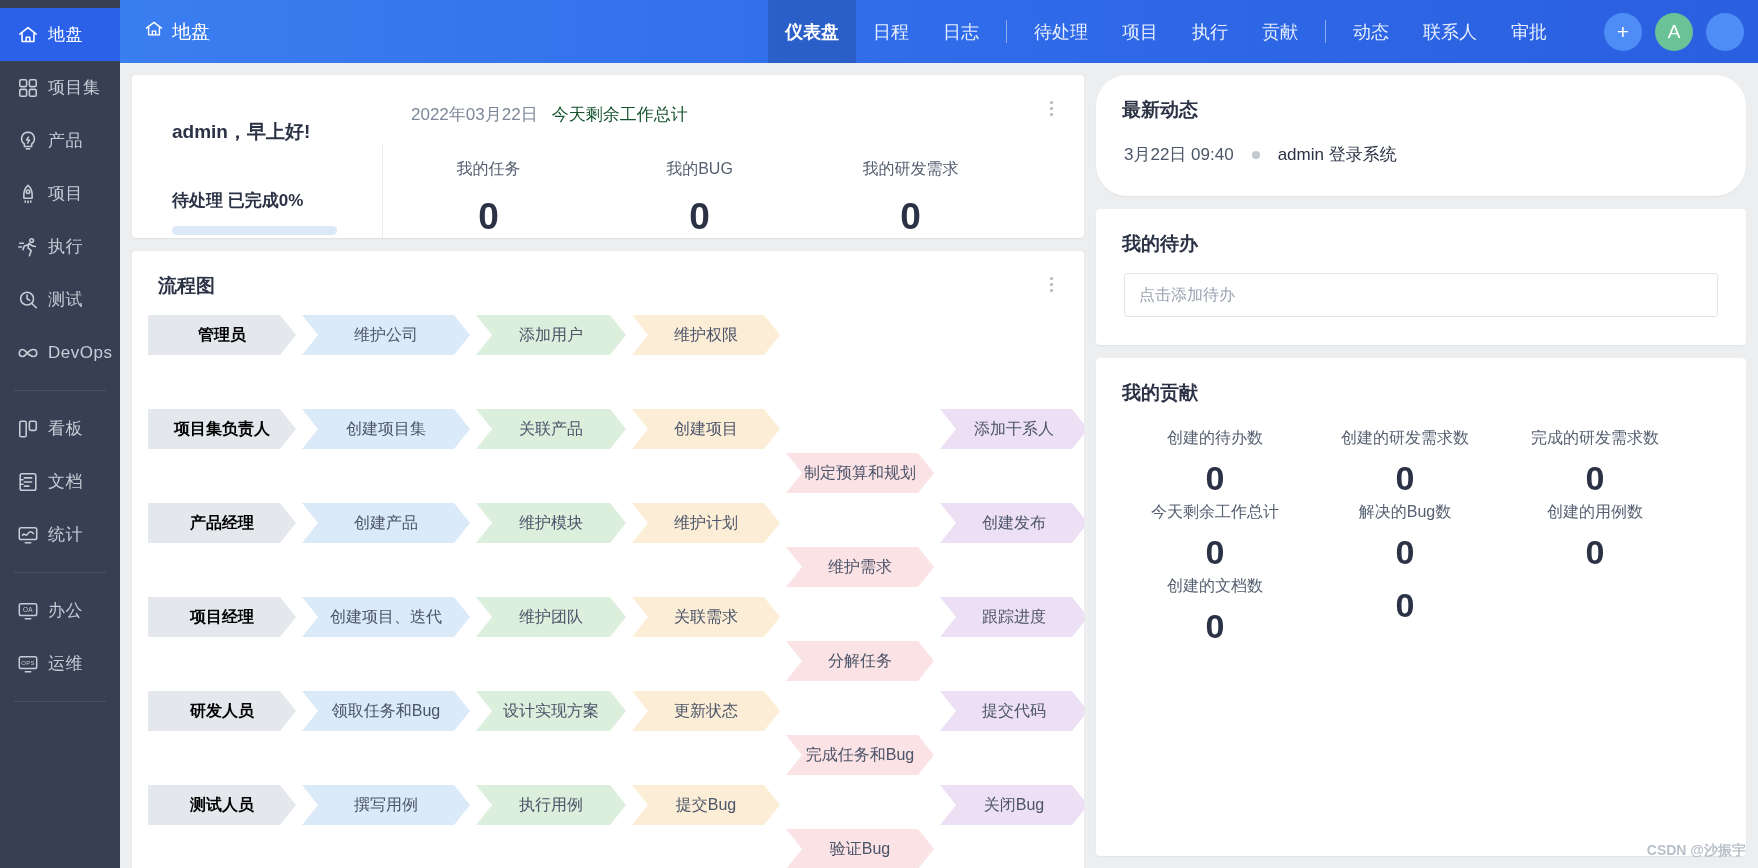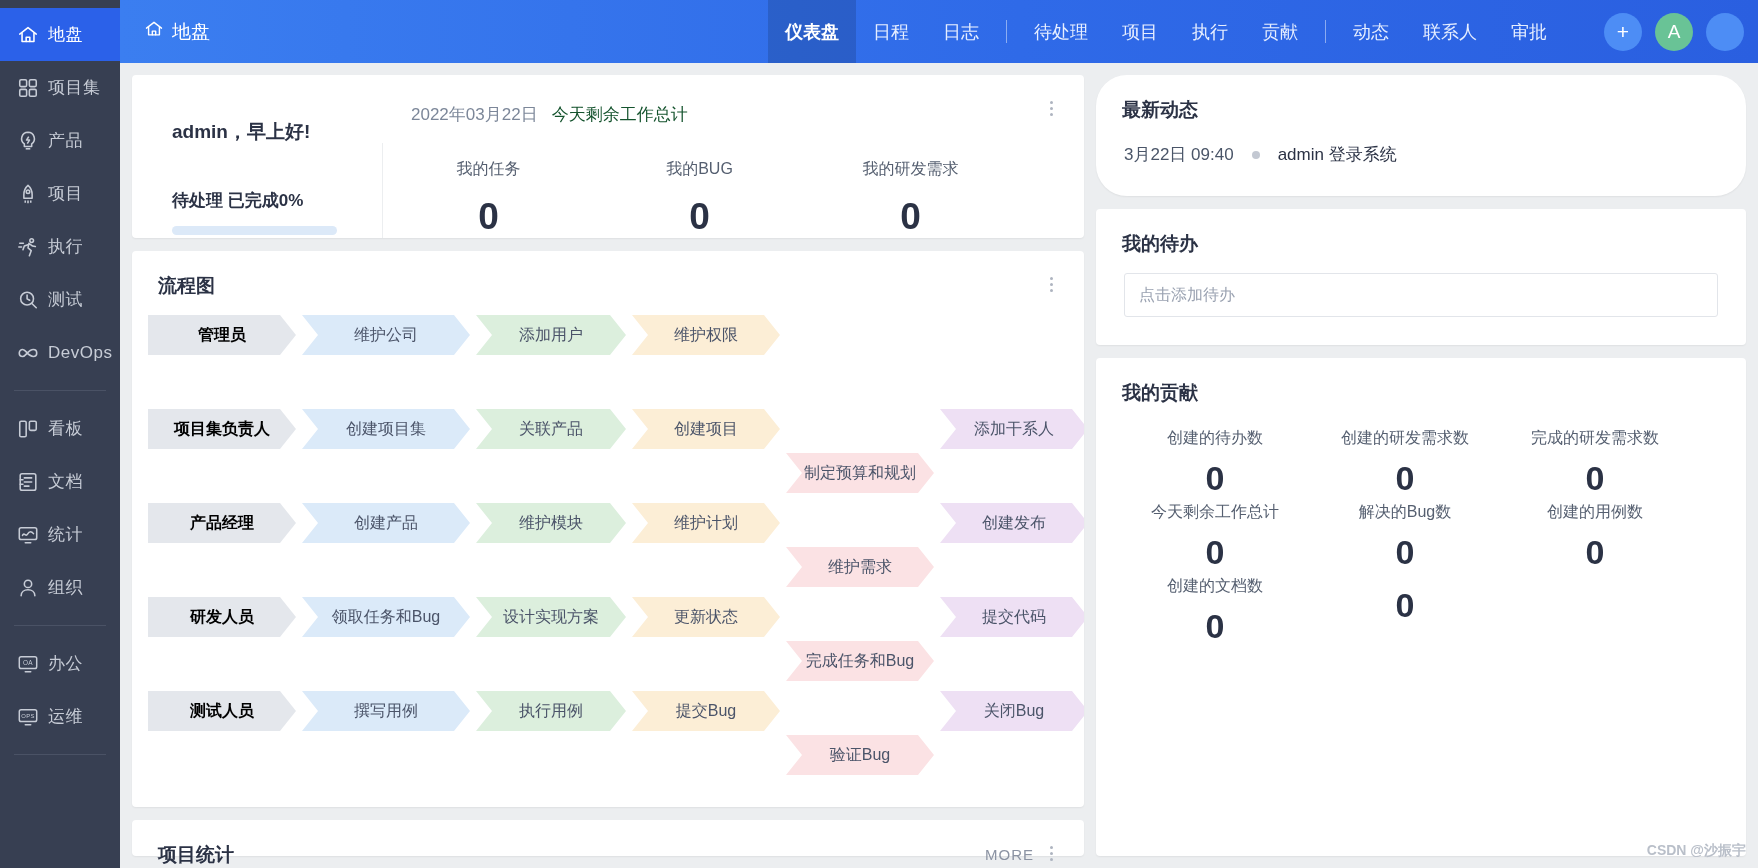--- a/index.html
+++ b/index.html
@@ -286,29 +286,20 @@
       <span class="ico">
         <svg width="22" height="22" viewBox="0 0 24 24" fill="none" stroke="#c7ccd6" stroke-width="1.7" stroke-linecap="round">
             <rect x="2.5" y="4" width="19" height="13" rx="2"></rect>
             <path d="M6 12.5c2-4 3.5 2 5.5-1.5S16 8 18 10.5"></path>
             <path d="M9 20.5h6"></path>
           </svg>
       </span>
       <span>统计</span>
     </div>
 
-    <div class="side-item">
-      <span class="ico">
-        <svg width="22" height="22" viewBox="0 0 24 24" fill="none" stroke="#c7ccd6" stroke-width="1.7" stroke-linecap="round">
-            <circle cx="12" cy="7.5" r="4"></circle>
-            <path d="M4.5 20.5c0-4 3.4-6.5 7.5-6.5s7.5 2.5 7.5 6.5"></path>
-          </svg>
-      </span>
-      <span>组织</span>
-    </div>
 
     <div class="side-sep"></div>
 
     <div class="side-item">
       <span class="ico">
         <svg width="22" height="22" viewBox="0 0 24 24" fill="none" stroke="#c7ccd6" stroke-width="1.6">
             <rect x="2.5" y="4" width="19" height="13" rx="2"></rect>
             <text x="12" y="13" font-size="7" fill="#c7ccd6" stroke="none" text-anchor="middle" font-family="Liberation Sans, sans-serif">OA</text>
             <path d="M9 20.5h6" stroke-linecap="round"></path>
           </svg>
@@ -437,20 +428,28 @@
 
             <div class="flow-row">
               <div class="chev c0">产品经理</div>
               <div class="chev c1">创建产品</div>
               <div class="chev c2">维护模块</div>
               <div class="chev c3">维护计划</div>
               <div class="chev c4">维护需求</div>
               <div class="chev c5">创建发布</div>
             </div>
 
+            <div class="flow-row">
+              <div class="chev c0">项目经理</div>
+              <div class="chev c1">创建项目、迭代</div>
+              <div class="chev c2">维护团队</div>
+              <div class="chev c3">关联需求</div>
+              <div class="chev c4">分解任务</div>
+              <div class="chev c5">跟踪进度</div>
+            </div>
 
             <div class="flow-row">
               <div class="chev c0">研发人员</div>
               <div class="chev c1">领取任务和Bug</div>
               <div class="chev c2">设计实现方案</div>
               <div class="chev c3">更新状态</div>
               <div class="chev c4">完成任务和Bug</div>
               <div class="chev c5">提交代码</div>
             </div>
 

